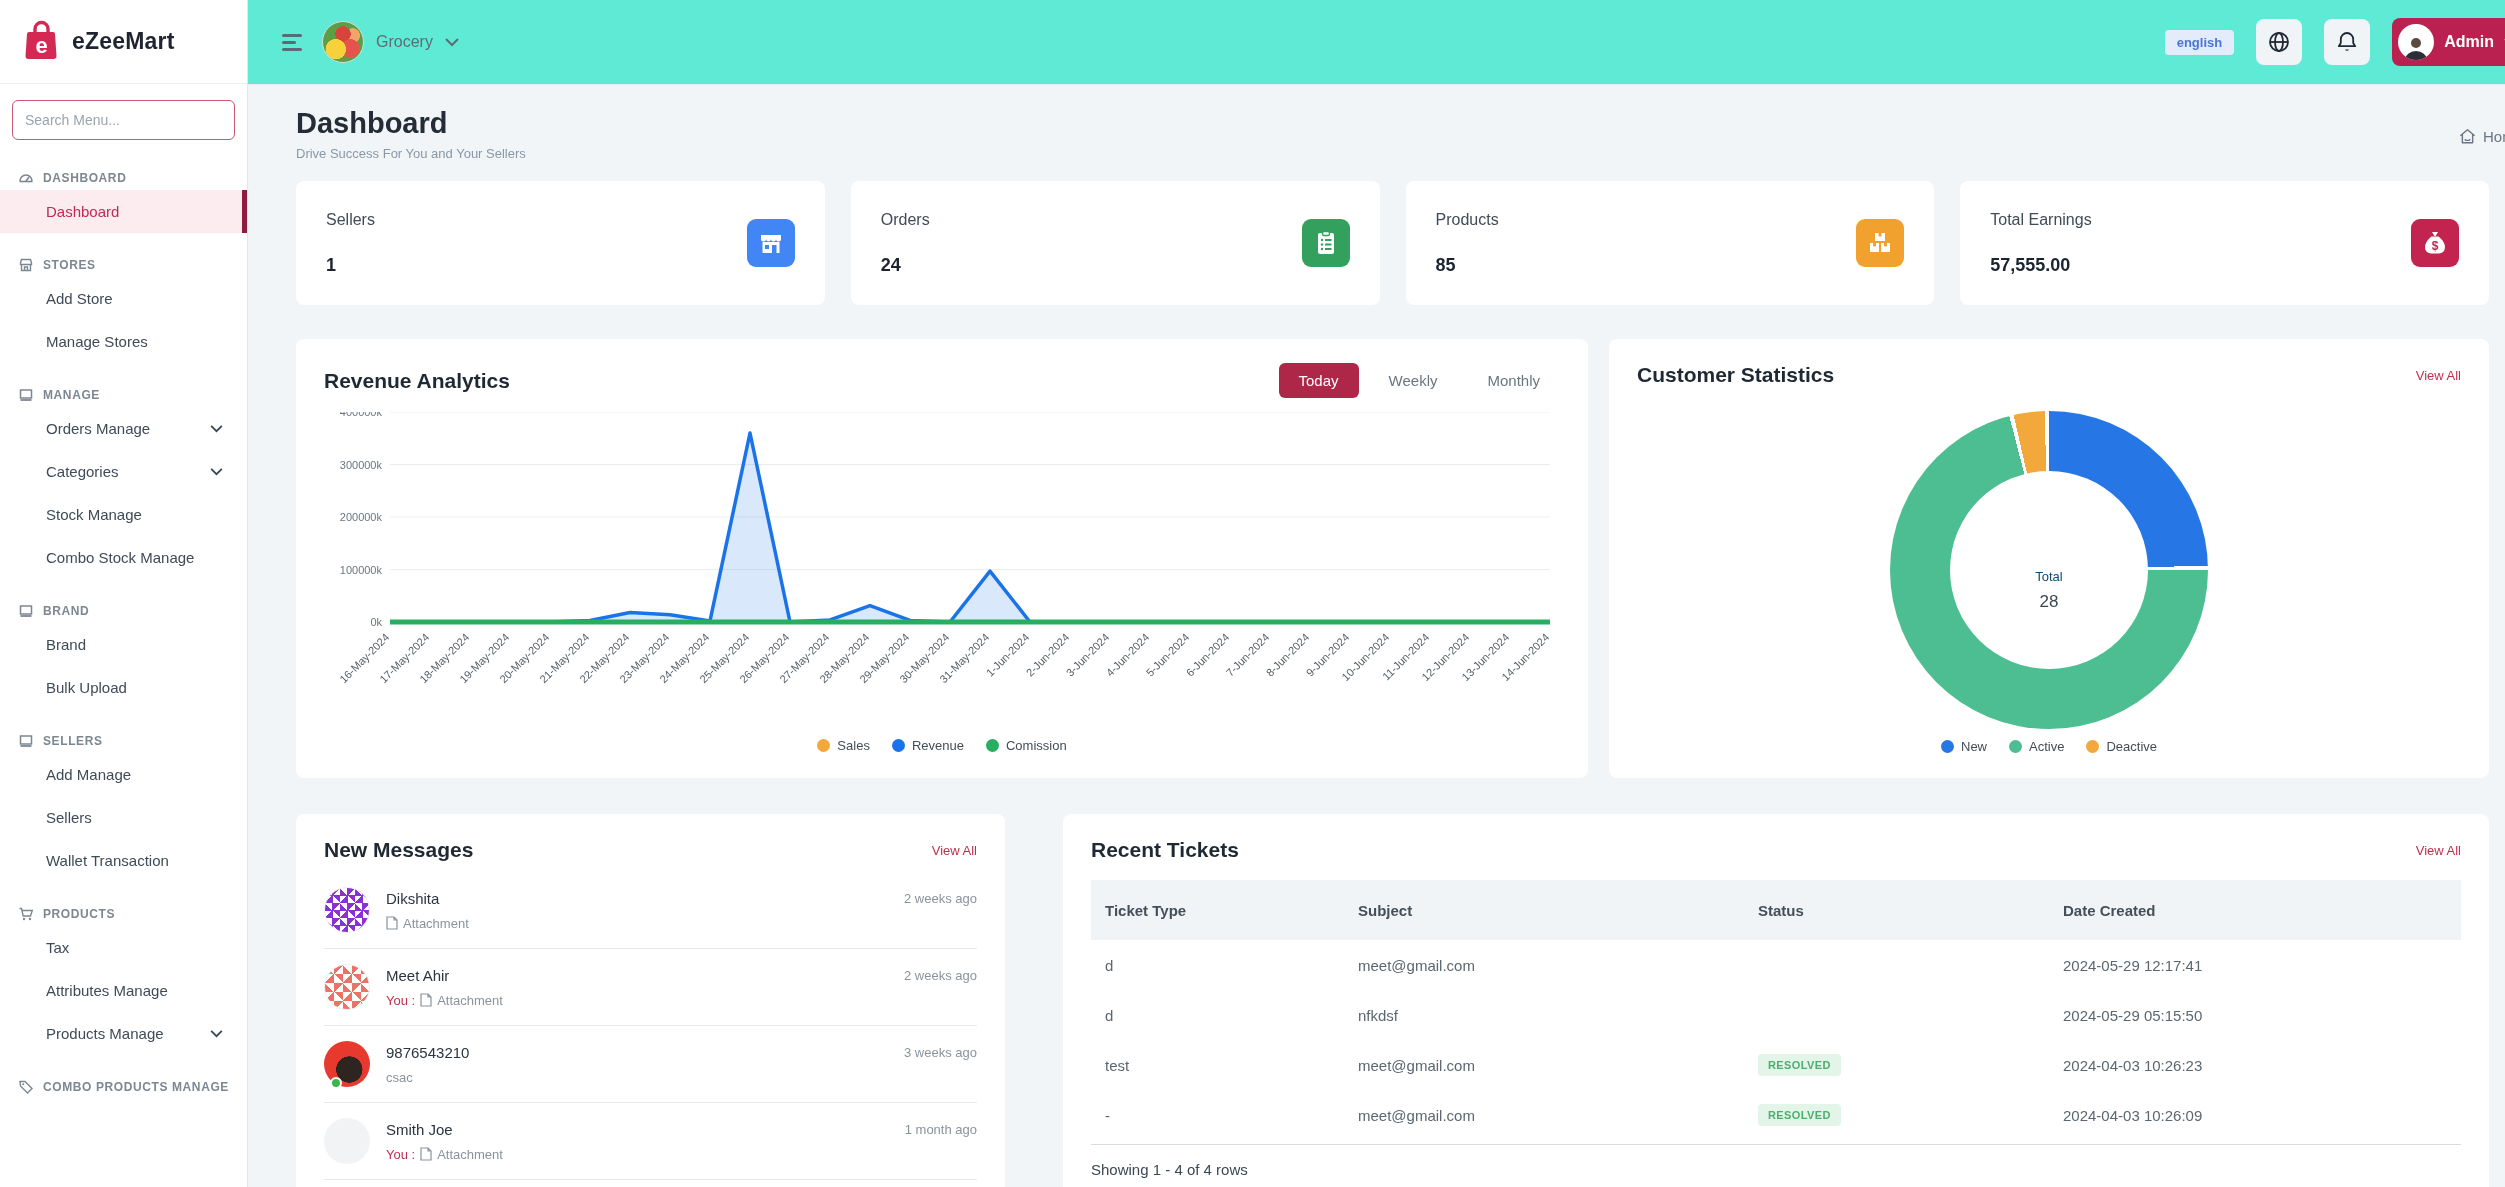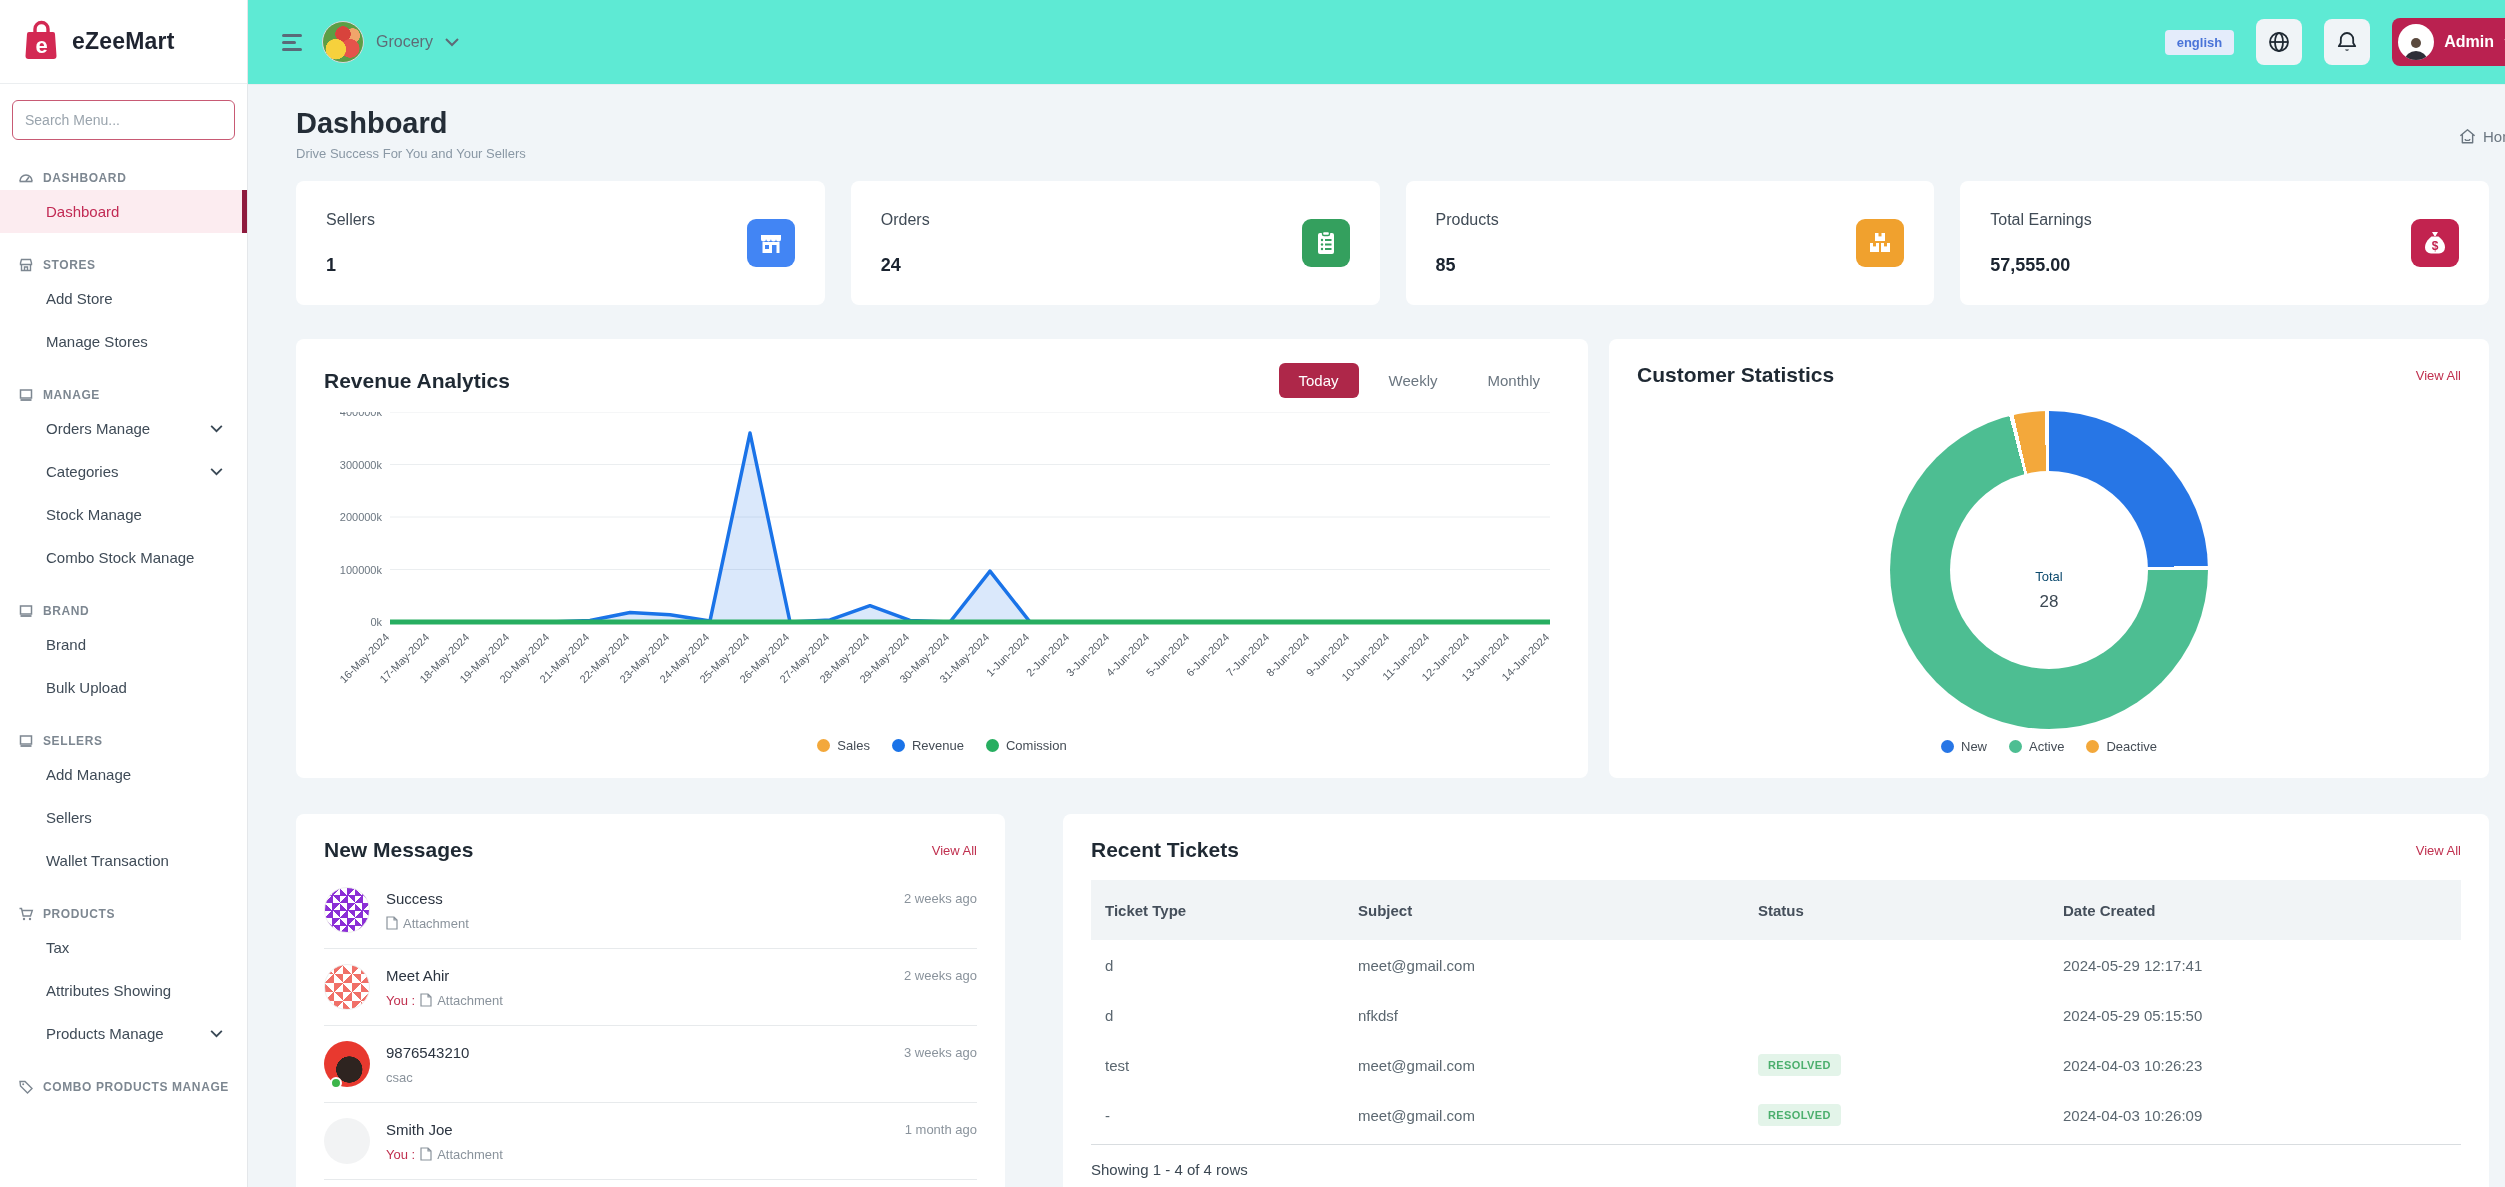--- a/index.html
+++ b/index.html
@@ -210,21 +210,21 @@
             <circle cx="6" cy="13" r="1.2" fill="#7d8791"></circle>
             <circle cx="12" cy="13" r="1.2" fill="#7d8791"></circle>
           </svg>
         </span>
         <span class="sec-label">PRODUCTS</span>
       </div>
       <div class="nav-item">
         <span class="nav-item-label">Tax</span>
       </div>
       <div class="nav-item">
-        <span class="nav-item-label">Attributes Showing</span>
+        <span class="nav-item-label">Attributes Manage</span>
       </div>
       <div class="nav-item">
         <span class="nav-item-label">Products Manage</span>
         <span class="chev">
           <svg width="13" height="8" viewBox="0 0 14 9">
             <polyline points="1,1 7,7 13,1" fill="none" stroke="#394855" stroke-width="2"></polyline>
           </svg>
         </span>
       </div>
       <div class="nav-section">
@@ -451,21 +451,21 @@
     <div class="bottom-row">
       <div class="card" style="height:480px;">
         <div class="card-head">
           <div class="card-title">New Messages</div>
           <a class="view-all">View All</a>
         </div>
         <div id="messages-list" style="margin-top:10px;">
             <div class="msg-item">
               <span class="msg-avatar av-pattern-purple"></span>
               <div class="msg-main">
-                <div class="msg-name">Success</div>
+                <div class="msg-name">Dikshita</div>
                 <div class="msg-sub">
                   <svg width="12" height="14" viewBox="0 0 12 14">
                     <path d="M1 1 h7 l3 3 v9 h-10 z M8 1 v3 h3" fill="none" stroke="#8a939c" stroke-width="1.2"></path>
                   </svg>
                   <span>Attachment</span>
                 </div>
               </div>
               <span class="msg-time">2 weeks ago</span>
             </div>
             <div class="msg-item">

